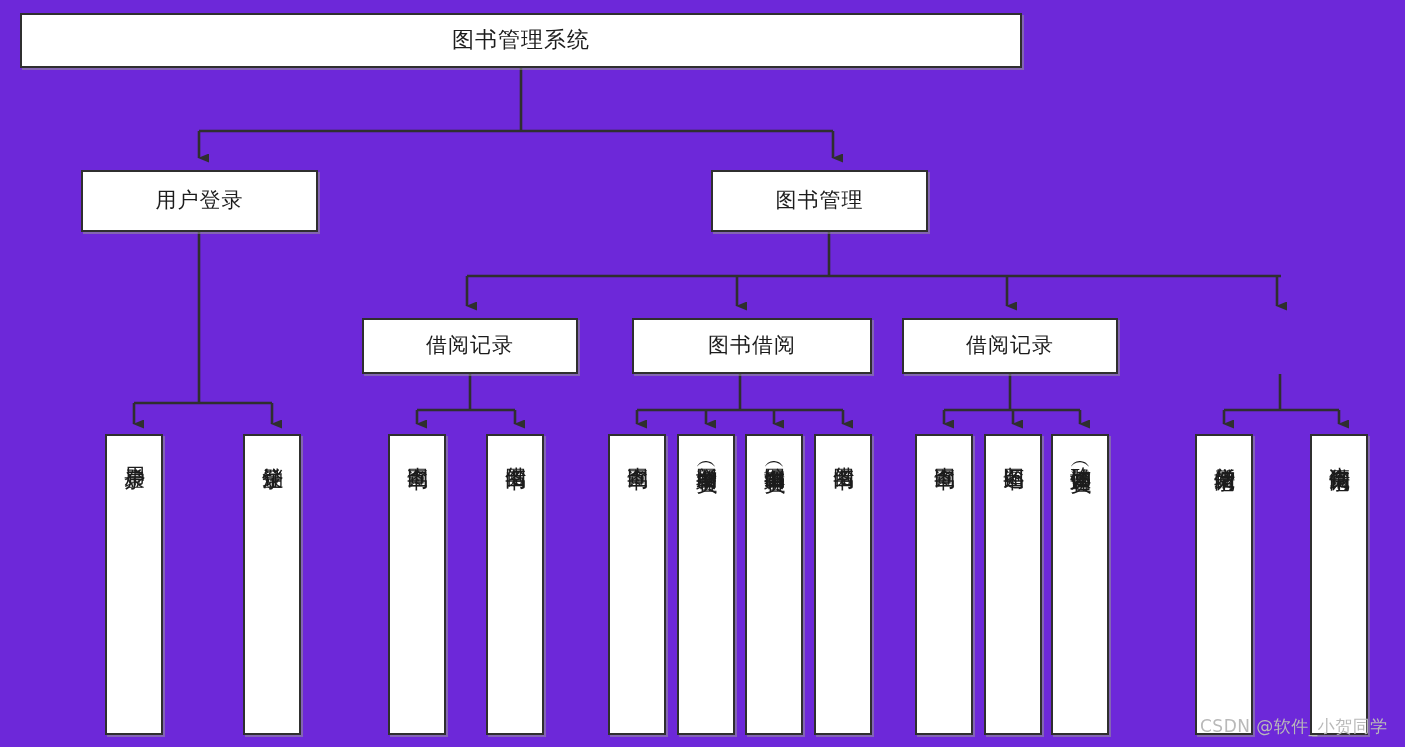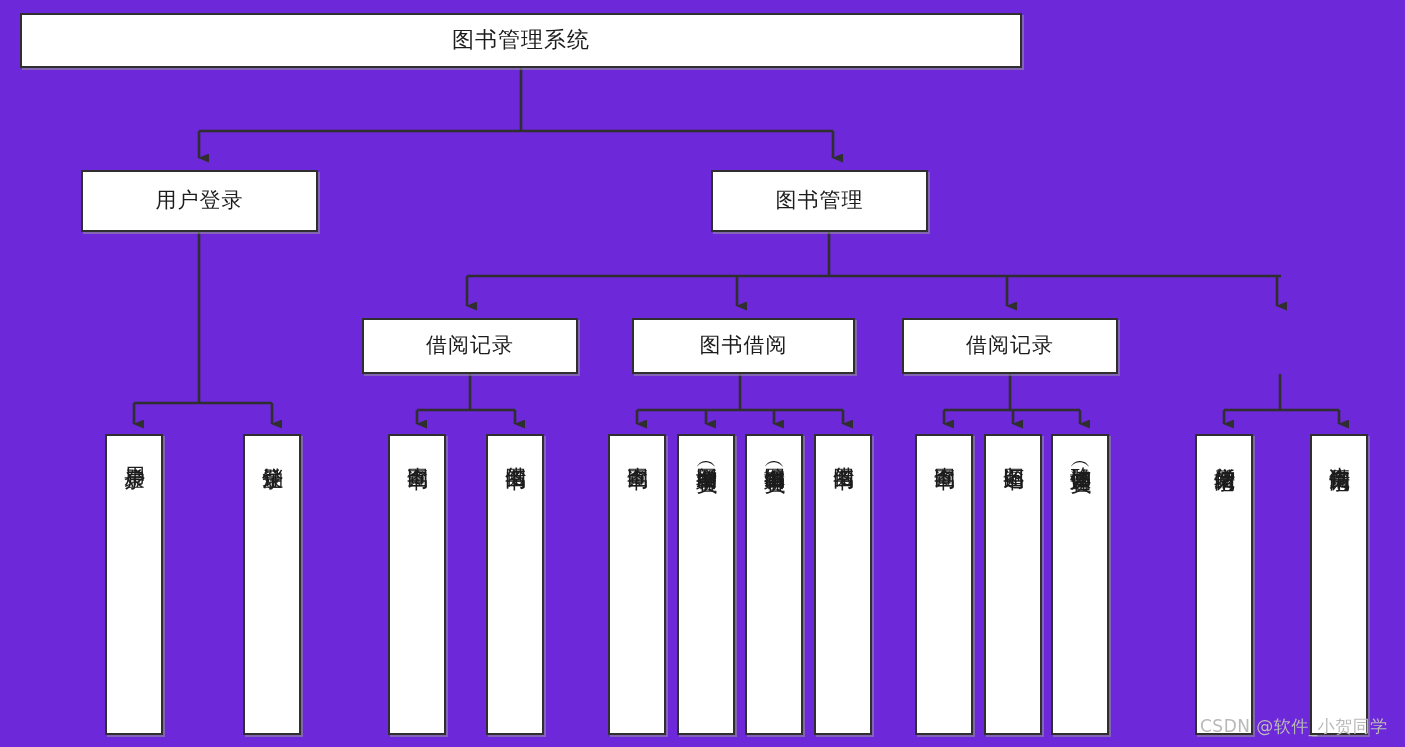--- a/index.html
+++ b/index.html
@@ -130,21 +130,21 @@
   <div class="node horiz" style="left:81px; top:170px; width:237px; height:62px;">
     <span>用户登录</span>
   </div>
   <div class="node horiz" style="left:711px; top:170px; width:217px; height:62px;">
     <span>图书管理</span>
   </div>
 
   <div class="node horiz" style="left:362px; top:318px; width:216px; height:56px;">
     <span>借阅记录</span>
   </div>
-  <div class="node horiz" style="left:632px; top:318px; width:223px; height:56px;">
+  <div class="node horiz" style="left:632px; top:318px; width:240px; height:56px;">
     <span>图书借阅</span>
   </div>
   <div class="node horiz" style="left:902px; top:318px; width:216px; height:56px;">
     <span>借阅记录</span>
   </div>
 
   <div class="node leaf" style="left:105px; top:434px; width:58px; height:301px;">
     <span class="vtext">用户登录</span>
   </div>
   <div class="node leaf" style="left:243px; top:434px; width:58px; height:301px;">

